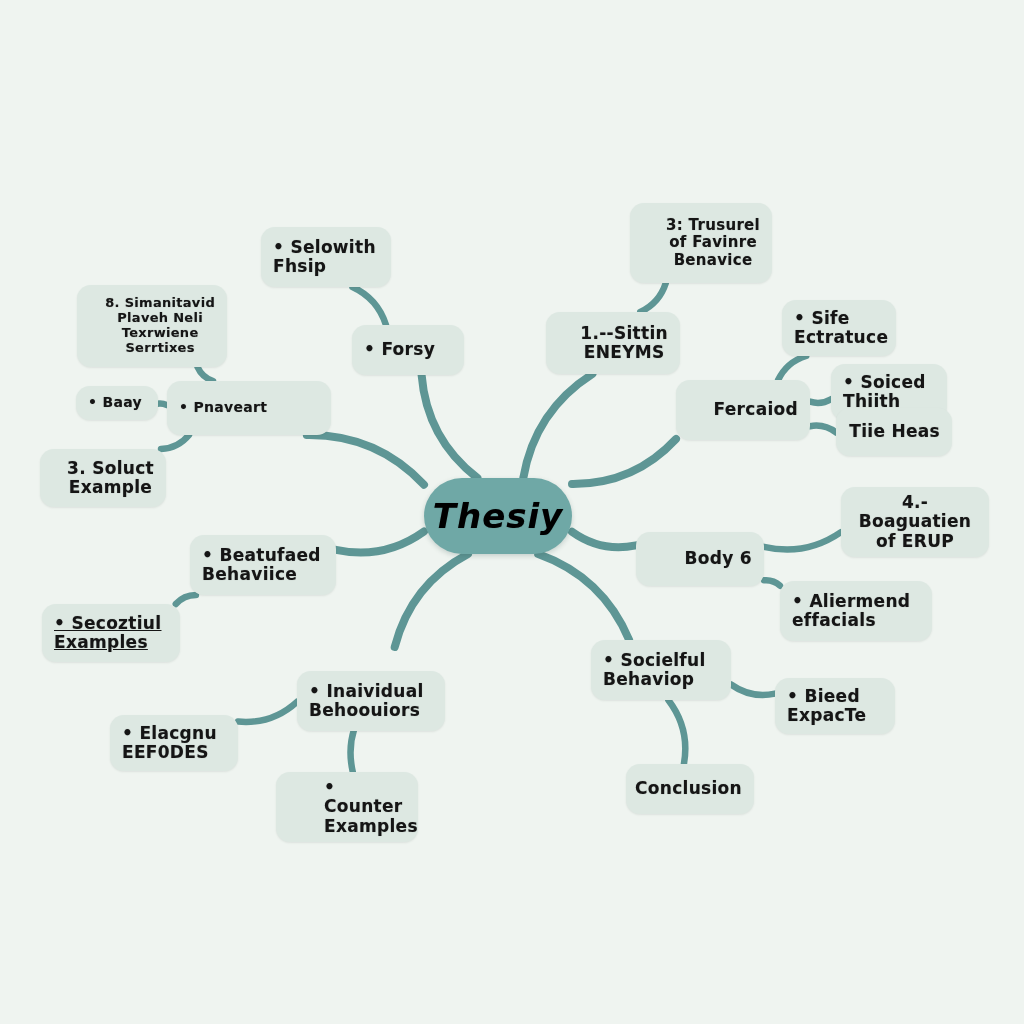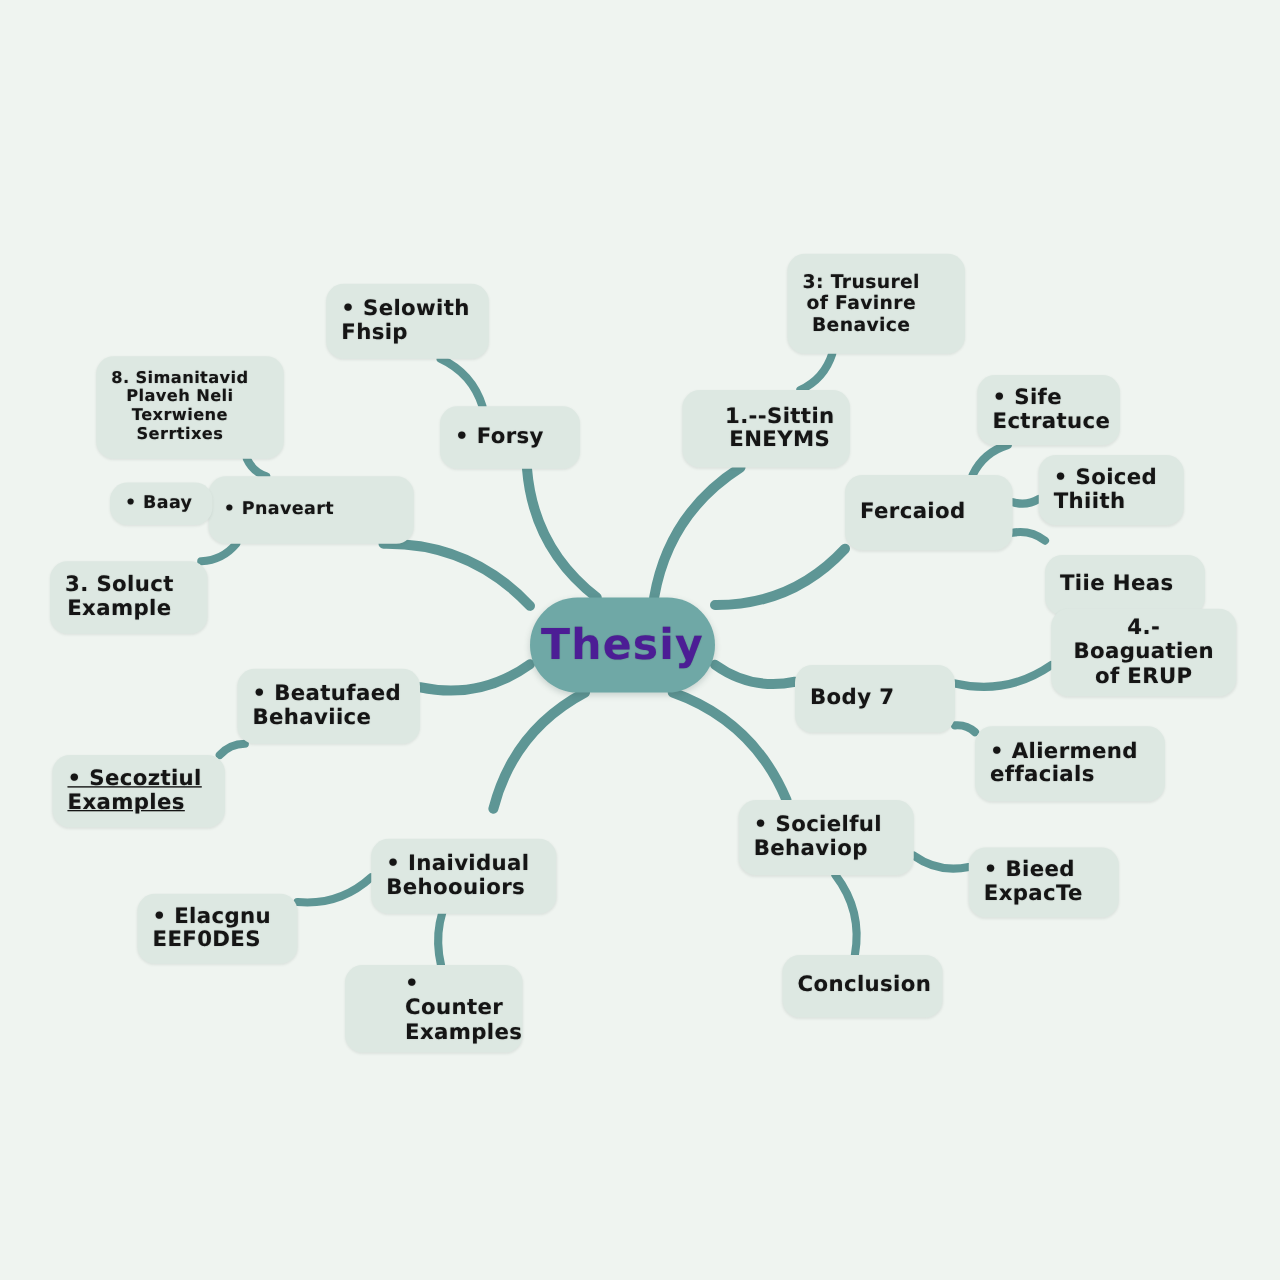--- a/index.html
+++ b/index.html
@@ -43,29 +43,30 @@
     text-shadow: 0 0 1px rgba(0,0,0,0.30);
     box-shadow: 0 1px 2px rgba(60,80,70,0.10);
   }
   .node .txt {
     display: block;
     white-space: pre-line;
   }
   .node.root {
     background: #6fa8a6;
     border-radius: 42px;
-    color: #4c1d95;
+    color: #000000;
     justify-content: center;
     text-align: center;
     font-size: 34px;
     letter-spacing: 1px;
     box-shadow: 0 2px 5px rgba(50,80,78,0.22);
+    font-style: italic;
   }
   .node.center-txt {
-    justify-content: flex-start;
+    justify-content: flex-end;
     text-align: center;
   }
 </style>
 </head>
 <body>
 
 <div id="canvas">
   <svg id="edges" viewBox="0 0 1024 1024" xmlns="http://www.w3.org/2000/svg">
       <path d="M 572.0 484.0 Q 633.9 484.4 676.0 439.0" fill="none" stroke="#55908f" stroke-width="8" stroke-linecap="round" opacity="0.95"></path>
       <path d="M 523.3 478.0 Q 534.9 410.8 592.4 374.0" fill="none" stroke="#55908f" stroke-width="8" stroke-linecap="round" opacity="0.95"></path>
@@ -108,25 +109,25 @@
         <span class="txt">Fercaiod</span>
       </div>
       <div class="node" style="left: 782px; top: 300px; width: 114px; min-height: 56px; font-size: 17px;">
         <span class="txt">• Sife
   Ectratuce</span>
       </div>
       <div class="node" style="left: 831px; top: 364px; width: 116px; min-height: 56px; font-size: 17px;">
         <span class="txt">• Soiced
   Thiith</span>
       </div>
-      <div class="node center-txt" style="left: 836px; top: 444px; width: 128px; min-height: 48px; font-size: 17px;">
+      <div class="node center-txt" style="left: 836px; top: 408px; width: 116px; min-height: 48px; font-size: 17px;">
         <span class="txt">Tiie Heas</span>
       </div>
       <div class="node center-txt" style="left: 636px; top: 532px; width: 128px; min-height: 54px; font-size: 17px;">
-        <span class="txt">Body 7</span>
+        <span class="txt">Body 6</span>
       </div>
       <div class="node center-txt" style="left: 841px; top: 487px; width: 148px; min-height: 62px; font-size: 17px;">
         <span class="txt">4.- Boaguatien
    of ERUP</span>
       </div>
       <div class="node" style="left: 780px; top: 581px; width: 152px; min-height: 60px; font-size: 17px;">
         <span class="txt">• Aliermend
   effacials</span>
       </div>
       <div class="node" style="left: 591px; top: 640px; width: 140px; min-height: 60px; font-size: 17px;">
@@ -162,21 +163,21 @@
       </div>
       <div class="node" style="left: 167px; top: 381px; width: 164px; min-height: 54px; font-size: 14px;">
         <span class="txt">• Pnaveart</span>
       </div>
       <div class="node center-txt" style="left: 77px; top: 285px; width: 150px; min-height: 82px; font-size: 13px;">
         <span class="txt">8. Simanitavid
 Plaveh Neli
 Texrwiene
 Serrtixes</span>
       </div>
-      <div class="node" style="left: 88px; top: 386px; width: 82px; min-height: 34px; font-size: 14px;">
+      <div class="node" style="left: 76px; top: 386px; width: 82px; min-height: 34px; font-size: 14px;">
         <span class="txt">• Baay</span>
       </div>
       <div class="node center-txt" style="left: 40px; top: 449px; width: 126px; min-height: 58px; font-size: 17px;">
         <span class="txt">3. Soluct
    Example</span>
       </div>
       <div class="node" style="left: 261px; top: 227px; width: 130px; min-height: 60px; font-size: 17px;">
         <span class="txt">• Selowith
   Fhsip</span>
       </div>

